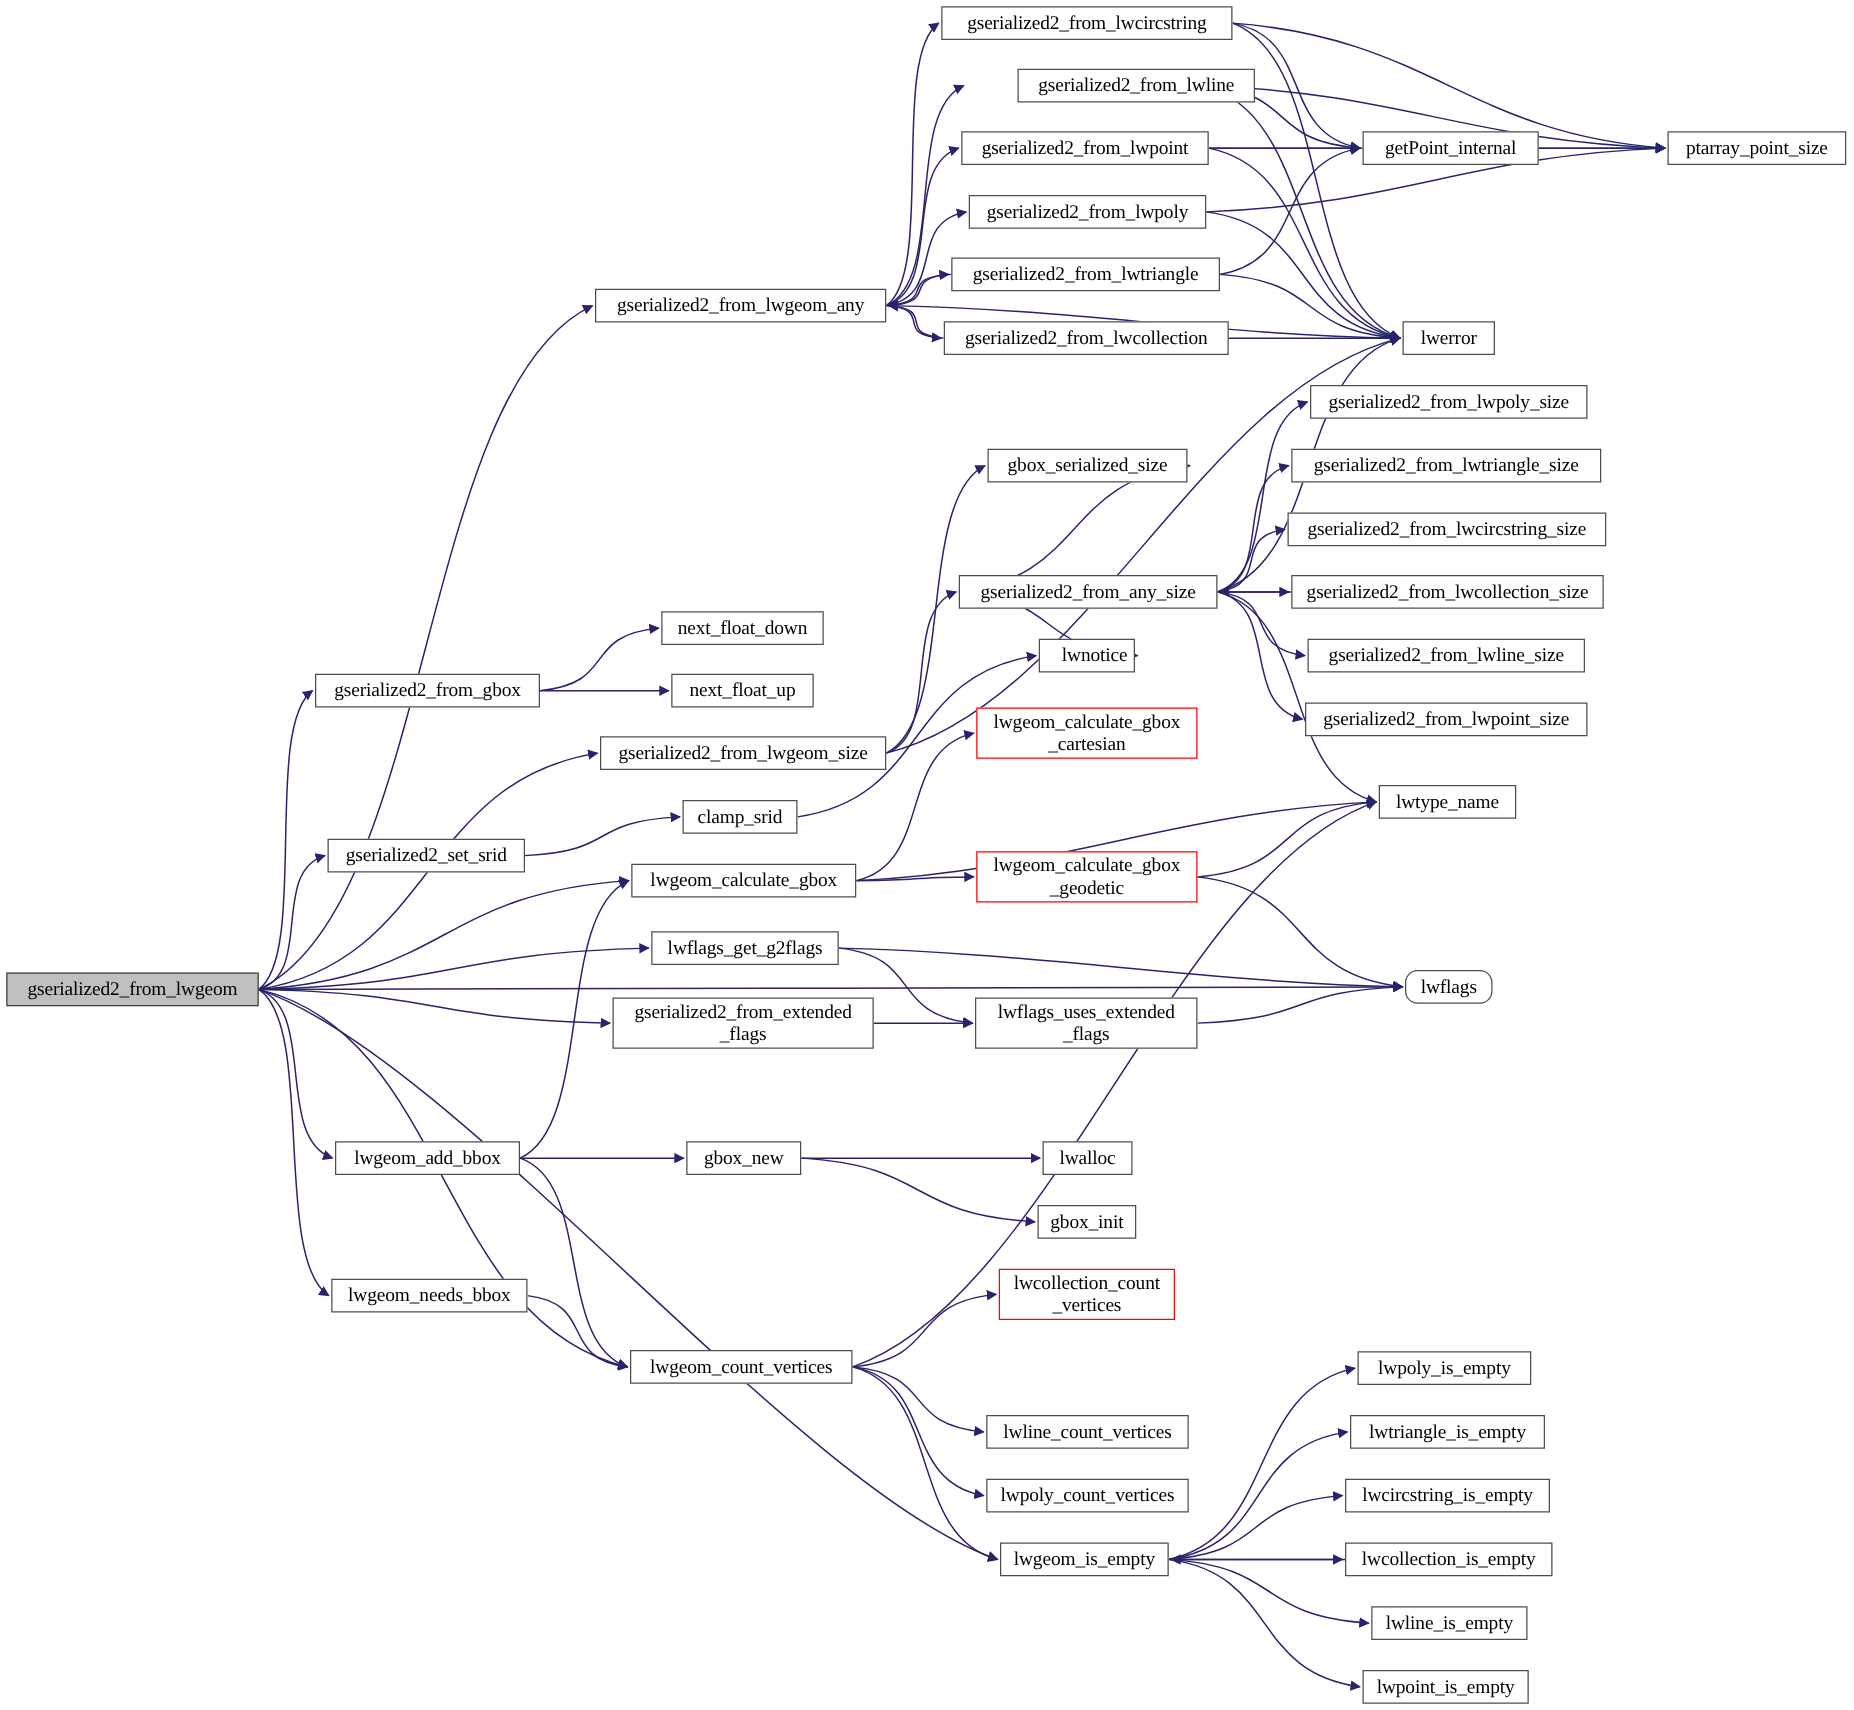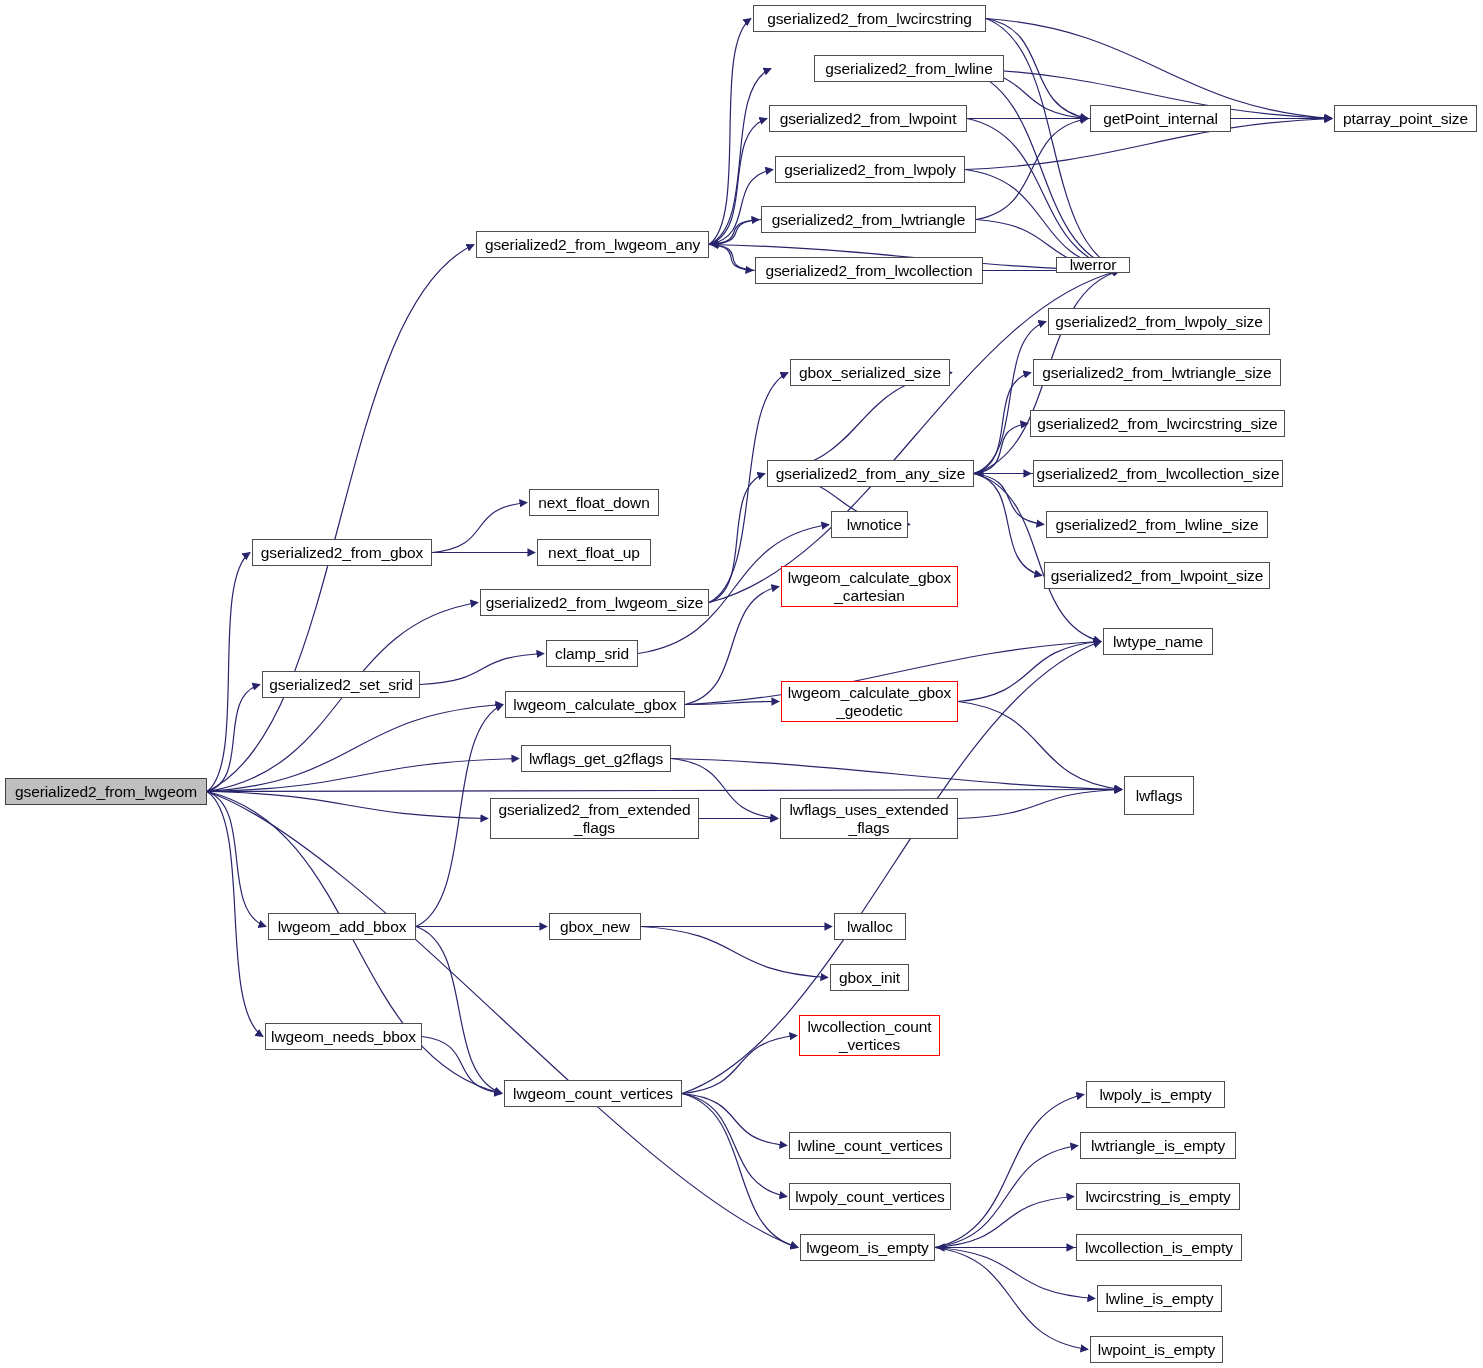--- a/index.html
+++ b/index.html
@@ -22,21 +22,21 @@
     display:flex;
     align-items:center;
     justify-content:center;
     text-align:center;
     white-space:pre;
     letter-spacing:-0.1px;
     padding:0 5px;
   }
   .node.root{ background:#bfbfbf; border-color:#404040; }
   .node.red{ border-color:#ff0000; }
-  .node span{display:block;}
+  .node span{display:block;font-family:Liberation Serif, serif;}
 </style>
 </head>
 <body>
 
 <div id="canvas">
   <svg id="edges" xmlns="http://www.w3.org/2000/svg">
     <defs>
       <marker id="ah" viewBox="0 0 10 10" refX="9" refY="5" markerWidth="7" markerHeight="7" orient="auto-start-reverse">
         <path d="M 0 0 L 10 5 L 0 10 z" fill="#27246b"></path>
       </marker>
@@ -129,36 +129,36 @@
       <div class="node root" style="left: 5px; top: 778px; width: 202px; height: 27px;"><span>gserialized2_from_lwgeom</span></div>
       <div class="node" style="left: 476px; top: 231px; width: 233px; height: 27px;"><span>gserialized2_from_lwgeom_any</span></div>
       <div class="node" style="left: 753px; top: 5px; width: 233px; height: 27px;"><span>gserialized2_from_lwcircstring</span></div>
       <div class="node" style="left: 773px; top: 55px; width: 190px; height: 27px; margin-left: 41px;"><span>gserialized2_from_lwline</span></div>
       <div class="node" style="left: 769px; top: 105px; width: 198px; height: 27px;"><span>gserialized2_from_lwpoint</span></div>
       <div class="node" style="left: 775px; top: 156px; width: 190px; height: 27px;"><span>gserialized2_from_lwpoly</span></div>
       <div class="node" style="left: 761px; top: 206px; width: 215px; height: 27px;"><span>gserialized2_from_lwtriangle</span></div>
       <div class="node" style="left: 755px; top: 257px; width: 228px; height: 27px;"><span>gserialized2_from_lwcollection</span></div>
       <div class="node" style="left: 1090px; top: 105px; width: 141px; height: 27px;"><span>getPoint_internal</span></div>
       <div class="node" style="left: 1334px; top: 105px; width: 143px; height: 27px;"><span>ptarray_point_size</span></div>
-      <div class="node" style="left: 1056px; top: 257px; width: 74px; height: 16px; text-align: right;"><span>lwerror</span></div>
+      <div class="node" style="left: 1122px; top: 257px; width: 74px; height: 27px; text-align: right;"><span>lwerror</span></div>
       <div class="node" style="left: 1048px; top: 308px; width: 222px; height: 27px;"><span>gserialized2_from_lwpoly_size</span></div>
       <div class="node" style="left: 1033px; top: 359px; width: 248px; height: 27px;"><span>gserialized2_from_lwtriangle_size</span></div>
       <div class="node" style="left: 1030px; top: 410px; width: 255px; height: 27px;"><span>gserialized2_from_lwcircstring_size</span></div>
       <div class="node" style="left: 1033px; top: 460px; width: 250px; height: 27px;"><span>gserialized2_from_lwcollection_size</span></div>
       <div class="node" style="left: 1046px; top: 511px; width: 222px; height: 27px;"><span>gserialized2_from_lwline_size</span></div>
       <div class="node" style="left: 1044px; top: 562px; width: 226px; height: 27px;"><span>gserialized2_from_lwpoint_size</span></div>
       <div class="node" style="left: 790px; top: 359px; width: 160px; height: 27px;"><span>gbox_serialized_size</span></div>
       <div class="node" style="left: 767px; top: 460px; width: 207px; height: 27px;"><span>gserialized2_from_any_size</span></div>
       <div class="node" style="left: 831px; top: 511px; width: 77px; height: 27px; justify-content: flex-end;"><span>lwnotice</span></div>
       <div class="node red" style="left: 781px; top: 566px; width: 177px; height: 41px;"><span>lwgeom_calculate_gbox
 _cartesian</span></div>
       <div class="node" style="left: 1103px; top: 628px; width: 110px; height: 27px;"><span>lwtype_name</span></div>
       <div class="node red" style="left: 781px; top: 681px; width: 177px; height: 41px;"><span>lwgeom_calculate_gbox
 _geodetic</span></div>
-      <div class="node" style="left: 1124px; top: 776px; width: 70px; height: 39px;"><span>lwflags</span></div>
+      <div class="node" style="left: 1124px; top: 776px; width: 70px; height: 27px; border-radius: 10px;"><span>lwflags</span></div>
       <div class="node" style="left: 529px; top: 489px; width: 130px; height: 27px;"><span>next_float_down</span></div>
       <div class="node" style="left: 537px; top: 539px; width: 114px; height: 27px;"><span>next_float_up</span></div>
       <div class="node" style="left: 252px; top: 539px; width: 180px; height: 27px;"><span>gserialized2_from_gbox</span></div>
       <div class="node" style="left: 480px; top: 589px; width: 229px; height: 27px;"><span>gserialized2_from_lwgeom_size</span></div>
       <div class="node" style="left: 546px; top: 640px; width: 92px; height: 27px;"><span>clamp_srid</span></div>
       <div class="node" style="left: 262px; top: 671px; width: 158px; height: 27px; align-items: center;"><span>gserialized2_set_srid</span></div>
       <div class="node" style="left: 505px; top: 691px; width: 180px; height: 27px;"><span>lwgeom_calculate_gbox</span></div>
       <div class="node" style="left: 521px; top: 745px; width: 150px; height: 27px;"><span>lwflags_get_g2flags</span></div>
       <div class="node" style="left: 490px; top: 798px; width: 209px; height: 41px;"><span>gserialized2_from_extended
 _flags</span></div>

